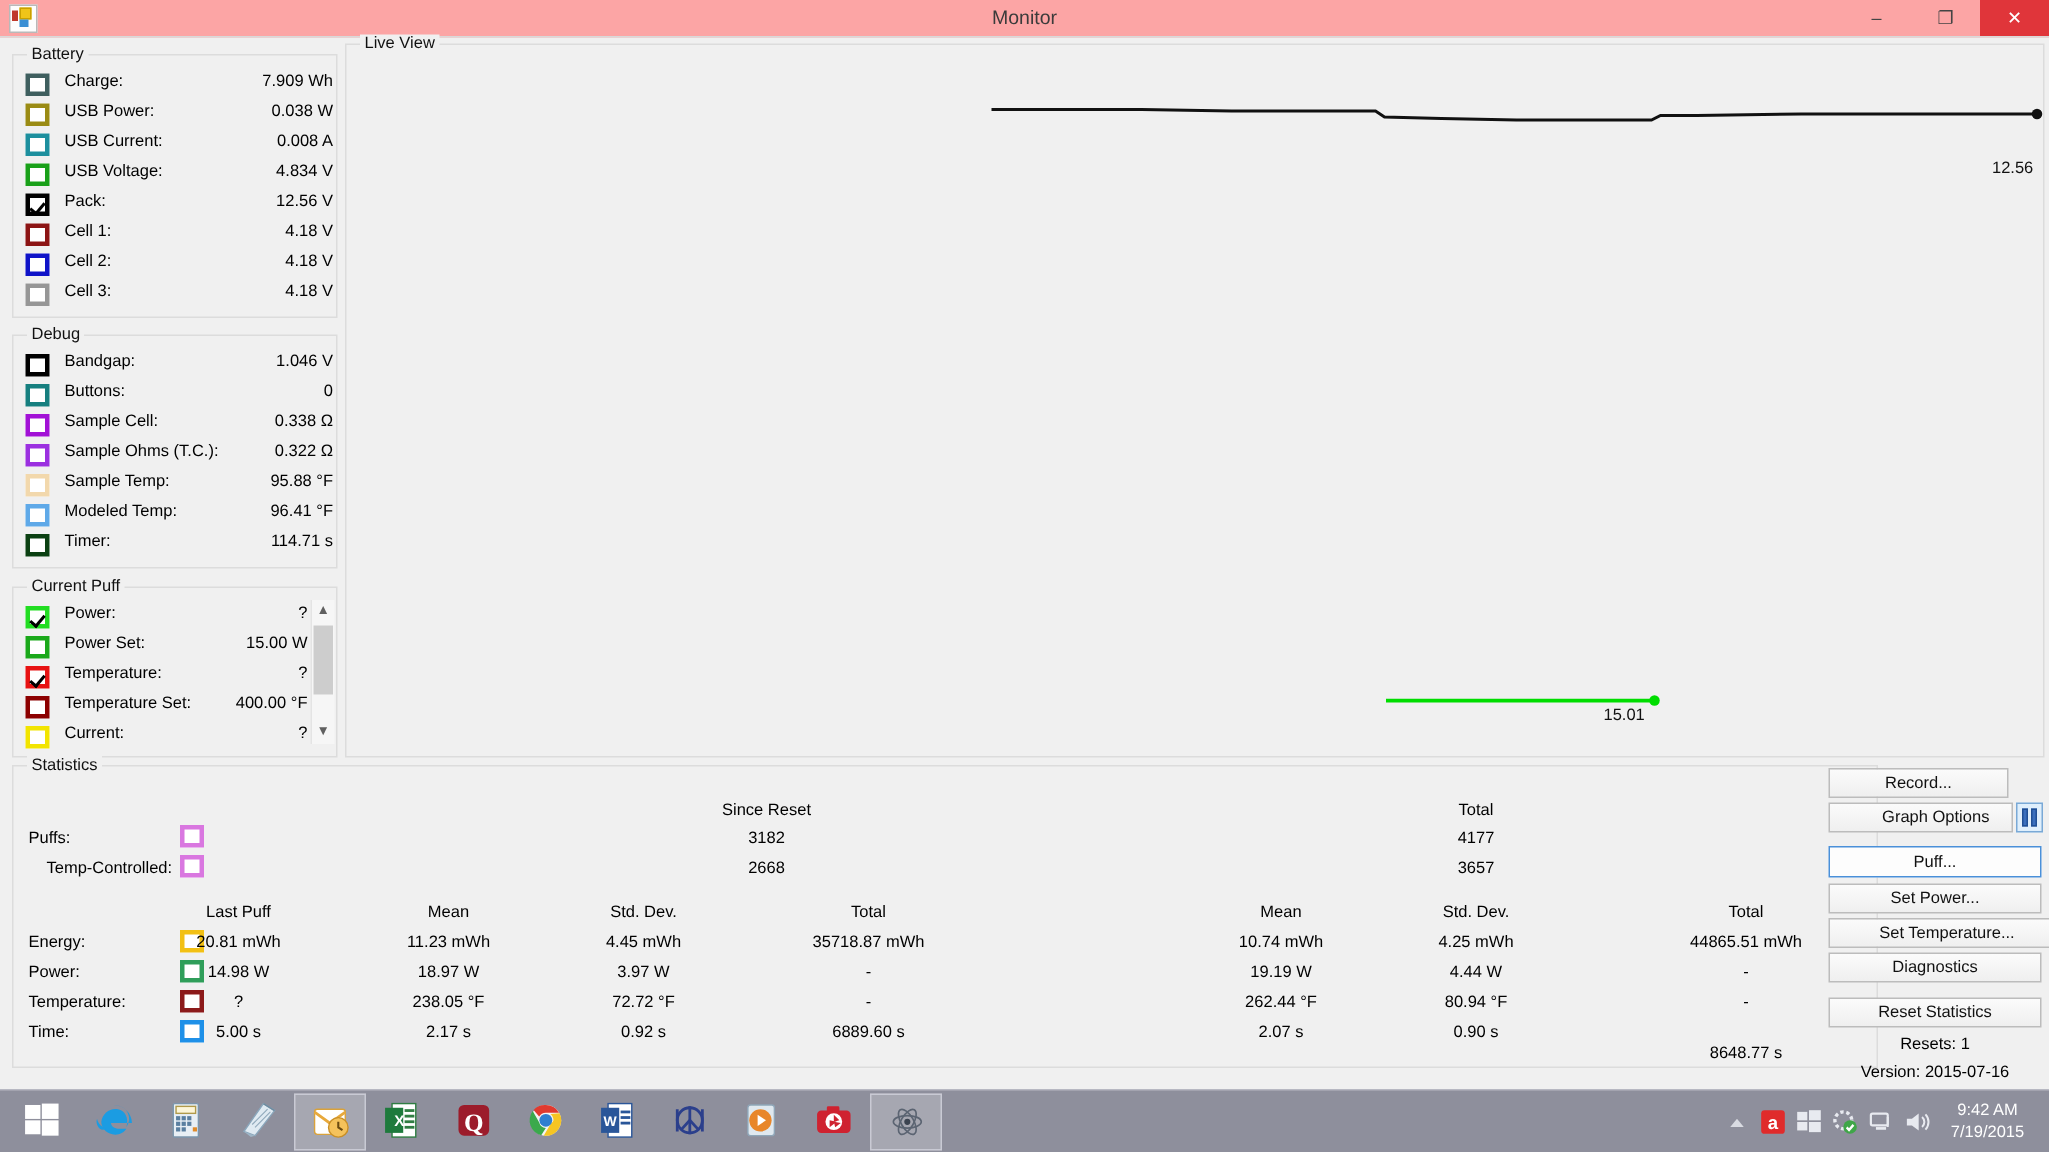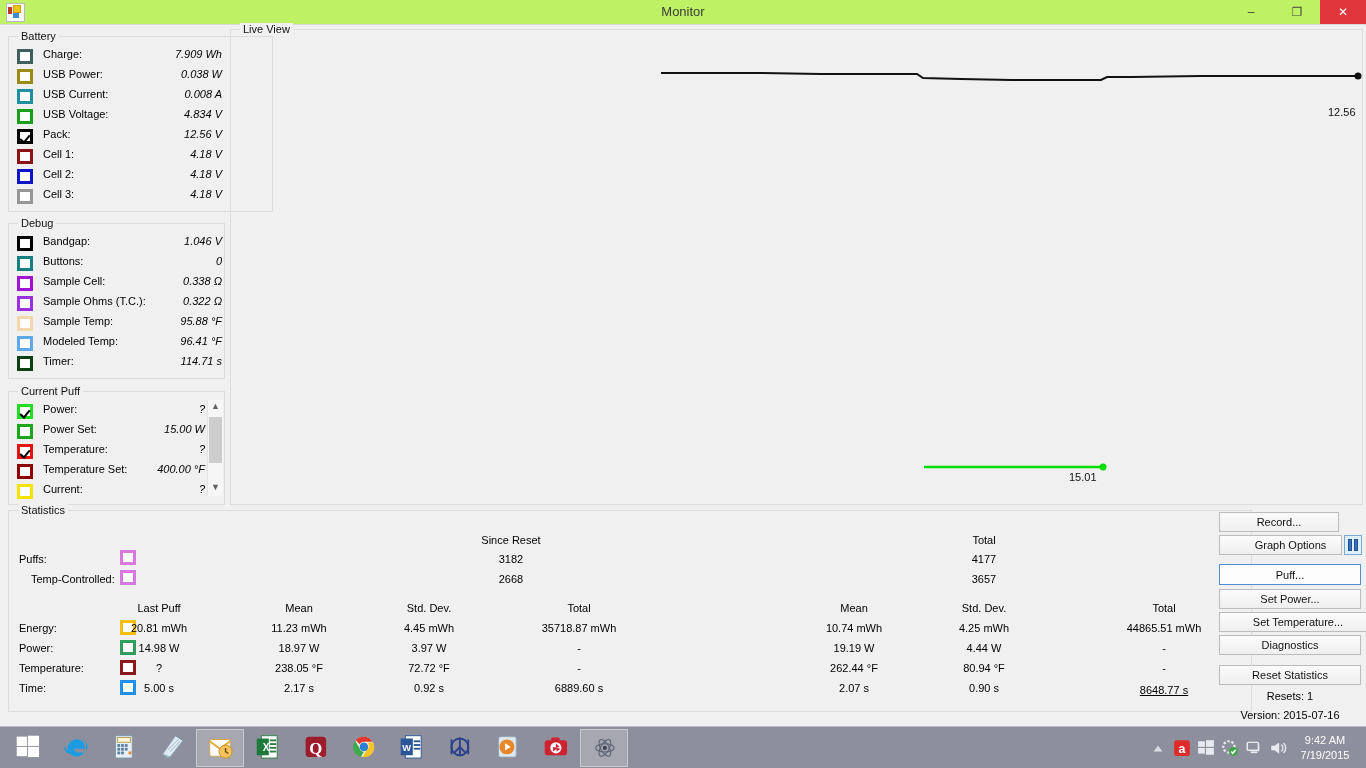--- a/index.html
+++ b/index.html
@@ -7,21 +7,21 @@
     width:1366px;height:768px;overflow:hidden;
     font-family:"Liberation Sans", sans-serif;
     font-size:11px;
     background:#f0f0f0;
     color:#000;
     -webkit-font-smoothing:none;
   }
   
   #titlebar{
     position:absolute;left:0;top:0;width:1366px;height:24px;
-    background:#bef264;
+    background:#fca5a5;
     border-bottom:1px solid #d9d9d9;
   }
   #titlebar .tb-title{
     position:absolute;left:0;top:0;width:1366px;height:24px;
     line-height:24px;text-align:center;font-size:13px;color:#3b3b3b;
   }
   .app-icon{
     position:absolute;left:6px;top:3px;width:17px;height:17px;
     background:#fdfdfd;border:1px solid #b9b9b9;
   }
@@ -40,21 +40,21 @@
     padding:0 3px;font-size:11px;color:#111;
   }
   
   .varrow{position:absolute;left:8px;height:20px;width:205px;}
   .sw{position:absolute;left:0;top:2px;width:16px;height:15px;box-sizing:border-box;border:3px solid #000;background:#fff;}
   .sw.check:after{
     content:"";position:absolute;left:2px;top:1px;width:4px;height:8px;
     border:solid #000;border-width:0 2px 2px 0;transform:rotate(40deg);
   }
   .vlabel{position:absolute;left:26px;top:1px;font-size:11px;white-space:nowrap;}
-  .vval{position:absolute;right:0;top:1px;font-size:11px;text-align:right;white-space:nowrap;font-style:italic;}
+  .vval{position:absolute;right:0;top:1px;font-size:11px;text-align:right;white-space:nowrap;}
   
   #liveview{position:absolute;left:230px;top:29px;width:1131px;height:474px;}
   #lvcanvas{position:absolute;left:0;top:0;width:1131px;height:474px;}
   .plabel{position:absolute;font-size:11px;color:#111;white-space:nowrap;}
   
   .vscroll{position:absolute;width:15px;background:#f6f6f6;border-left:1px solid #e4e4e4;}
   .vscroll .arr{position:absolute;left:0;width:15px;height:15px;text-align:center;line-height:13px;font-size:9px;color:#606060;}
   .vscroll .arr.up{top:0;}
   .vscroll .arr.dn{bottom:0;}
   .vscroll .thumb{position:absolute;left:1px;width:13px;background:#cdcdcd;}
@@ -92,21 +92,21 @@
     <i class="ai-r"></i>
       <i class="ai-y"></i>
       <i class="ai-b"></i>
   </div>
   <div class="tb-title">Monitor</div>
   <div class="winbtn" id="btn-min">–</div>
   <div class="winbtn" id="btn-max">❐</div>
   <div class="winbtn" id="btn-close">✕</div>
 </div>
 
-<div class="group" id="g-battery" style="left:8px;top:36px;width:215px;height:174px;padding-left:48px;">
+<div class="group" id="g-battery" style="left:8px;top:36px;width:215px;height:174px;">
   <span class="legend">Battery</span>
   <div id="battery-rows">
       <div class="varrow" style="top: 10px;">
         <div class="sw" style="border-color: rgb(63, 95, 95);"></div>
         <div class="vlabel">Charge:</div>
         <div class="vval">7.909 Wh</div>
       </div>
       <div class="varrow" style="top: 30px;">
         <div class="sw" style="border-color: rgb(154, 139, 20);"></div>
         <div class="vlabel">USB Power:</div>
@@ -287,21 +287,21 @@
       <div class="colhdr" style="left: 915px; top: 151px; width: 120px;">80.94 °F</div>
       <div class="colhdr" style="left: 1095px; top: 151px; width: 120px;">-</div>
       <div class="stxt" style="left: 10px; top: 171px;">Time:</div>
       <div class="ssw" style="left: 111px; top: 169px; border-color: rgb(30, 144, 232);"></div>
       <div class="colhdr" style="left: 90px; top: 171px; width: 120px;">5.00 s</div>
       <div class="colhdr" style="left: 230px; top: 171px; width: 120px;">2.17 s</div>
       <div class="colhdr" style="left: 360px; top: 171px; width: 120px;">0.92 s</div>
       <div class="colhdr" style="left: 510px; top: 171px; width: 120px;">6889.60 s</div>
       <div class="colhdr" style="left: 785px; top: 171px; width: 120px;">2.07 s</div>
       <div class="colhdr" style="left: 915px; top: 171px; width: 120px;">0.90 s</div>
-      <div class="colhdr" style="left: 1095px; top: 173px; width: 120px; text-decoration: underline;">8648.77 s</div>
+      <div class="colhdr" style="left: 1095px; top: 185px; width: 120px;">8648.77 s</div>
     </div>
 </div>
 
 <div id="actions-panel">
   <div class="btn" style="left:1219px;top:512px;width:120px;height:20px;line-height:19px;">Record...</div>
   <div class="btn" style="left:1219px;top:535px;width:123px;height:20px;line-height:19px;padding-left:20px;">Graph Options</div>
   <div class="icnbtn" style="left:1344px;top:535px;width:18px;height:20px;">
     <span class="bar" style="left:3px;"></span>
       <span class="bar" style="left:9px;"></span>
   </div>

